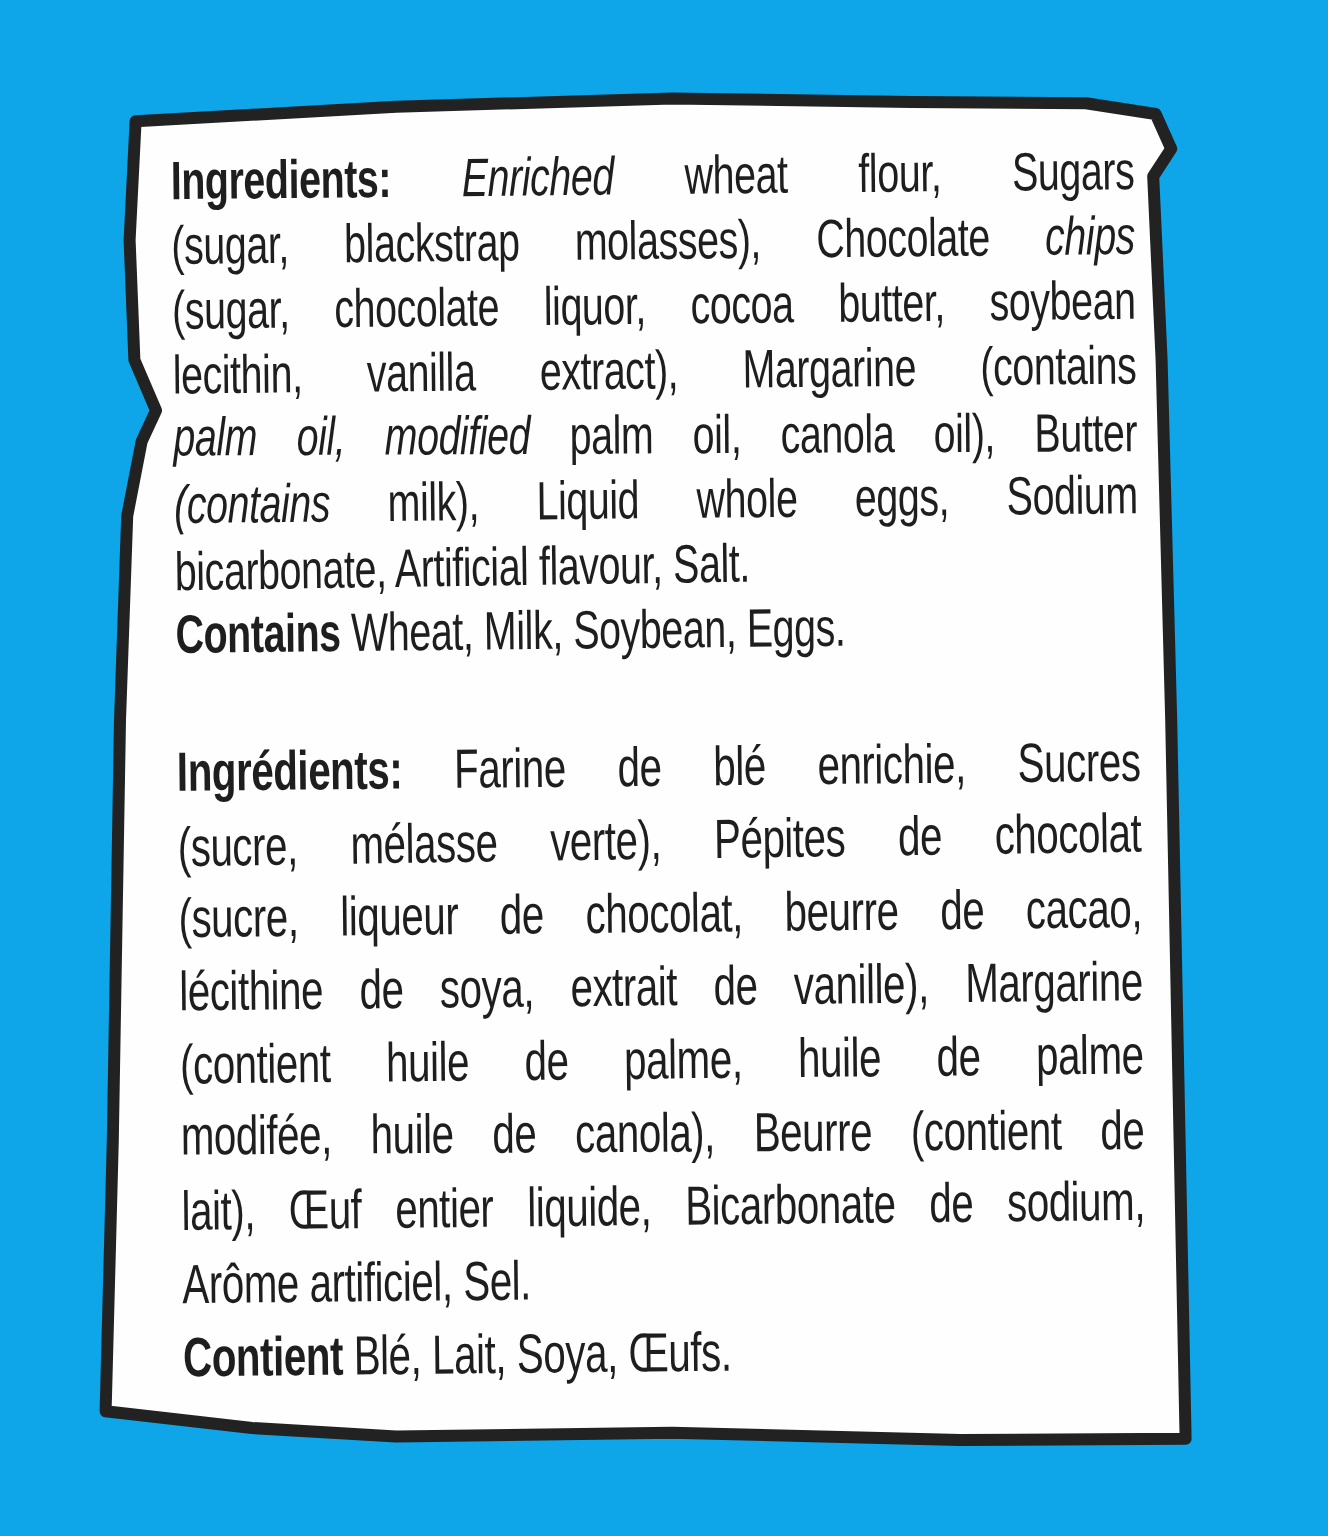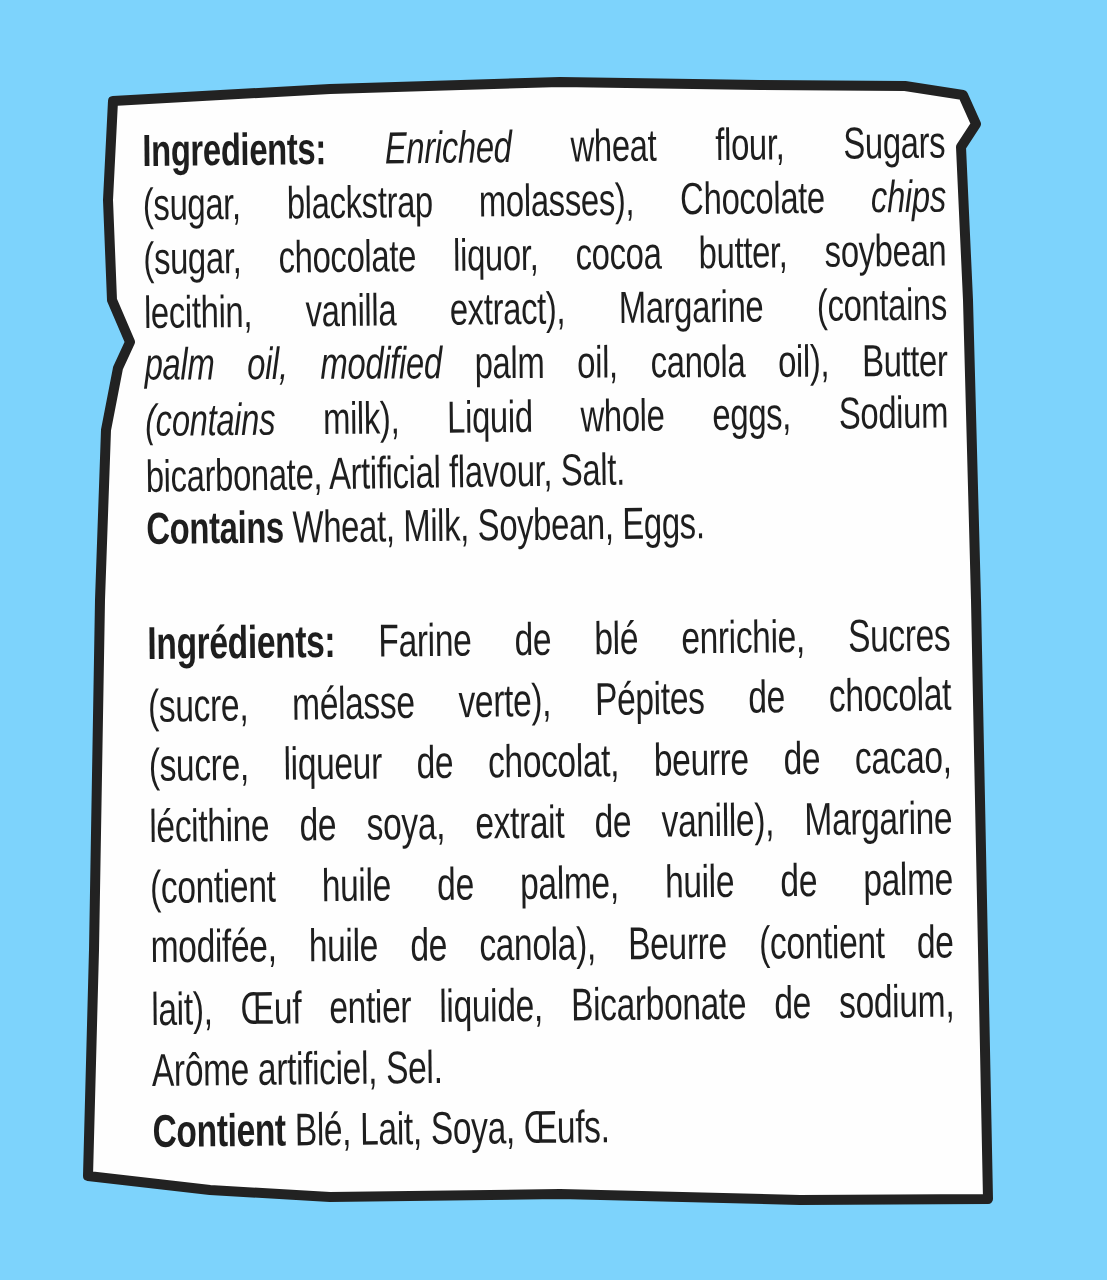--- a/index.html
+++ b/index.html
@@ -1,19 +1,19 @@
 <!DOCTYPE html>
 <html><head>
 <meta charset="utf-8">
 <style>
   html,body{margin:0;padding:0;background:#ffffff;}
   .stage{
     position:relative;
     width:1107px;height:1280px;
-    background:#7dd3fc;
+    background:#0ea5e9;
     overflow:hidden;
     font-family:"Liberation Sans",sans-serif;
   }
   .stage svg{position:absolute;left:0;top:0;}
   .text-wrap{
     position:absolute;
     left:142px;top:124px;
     width:1100px;
     transform:rotate(-0.6deg) scaleX(0.73);
     transform-origin:0 0;

